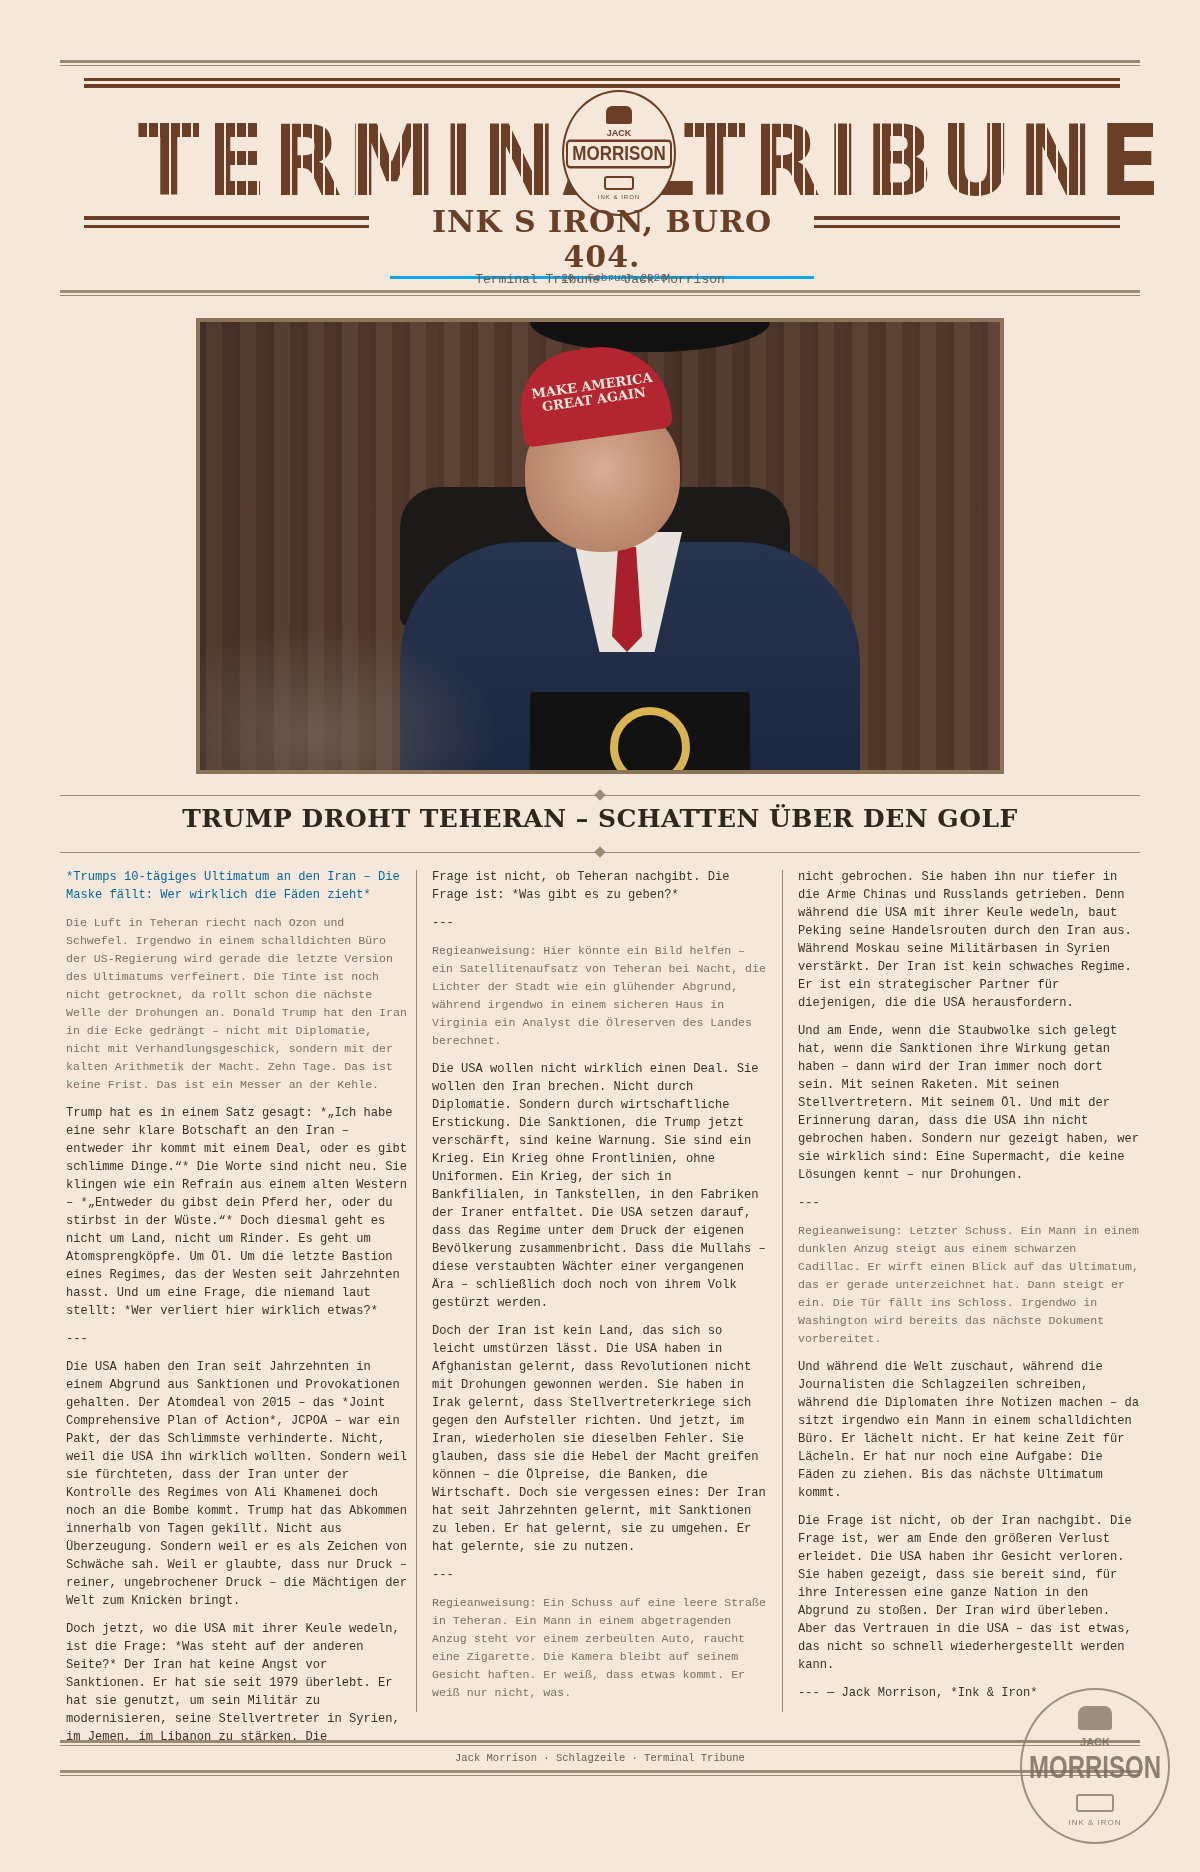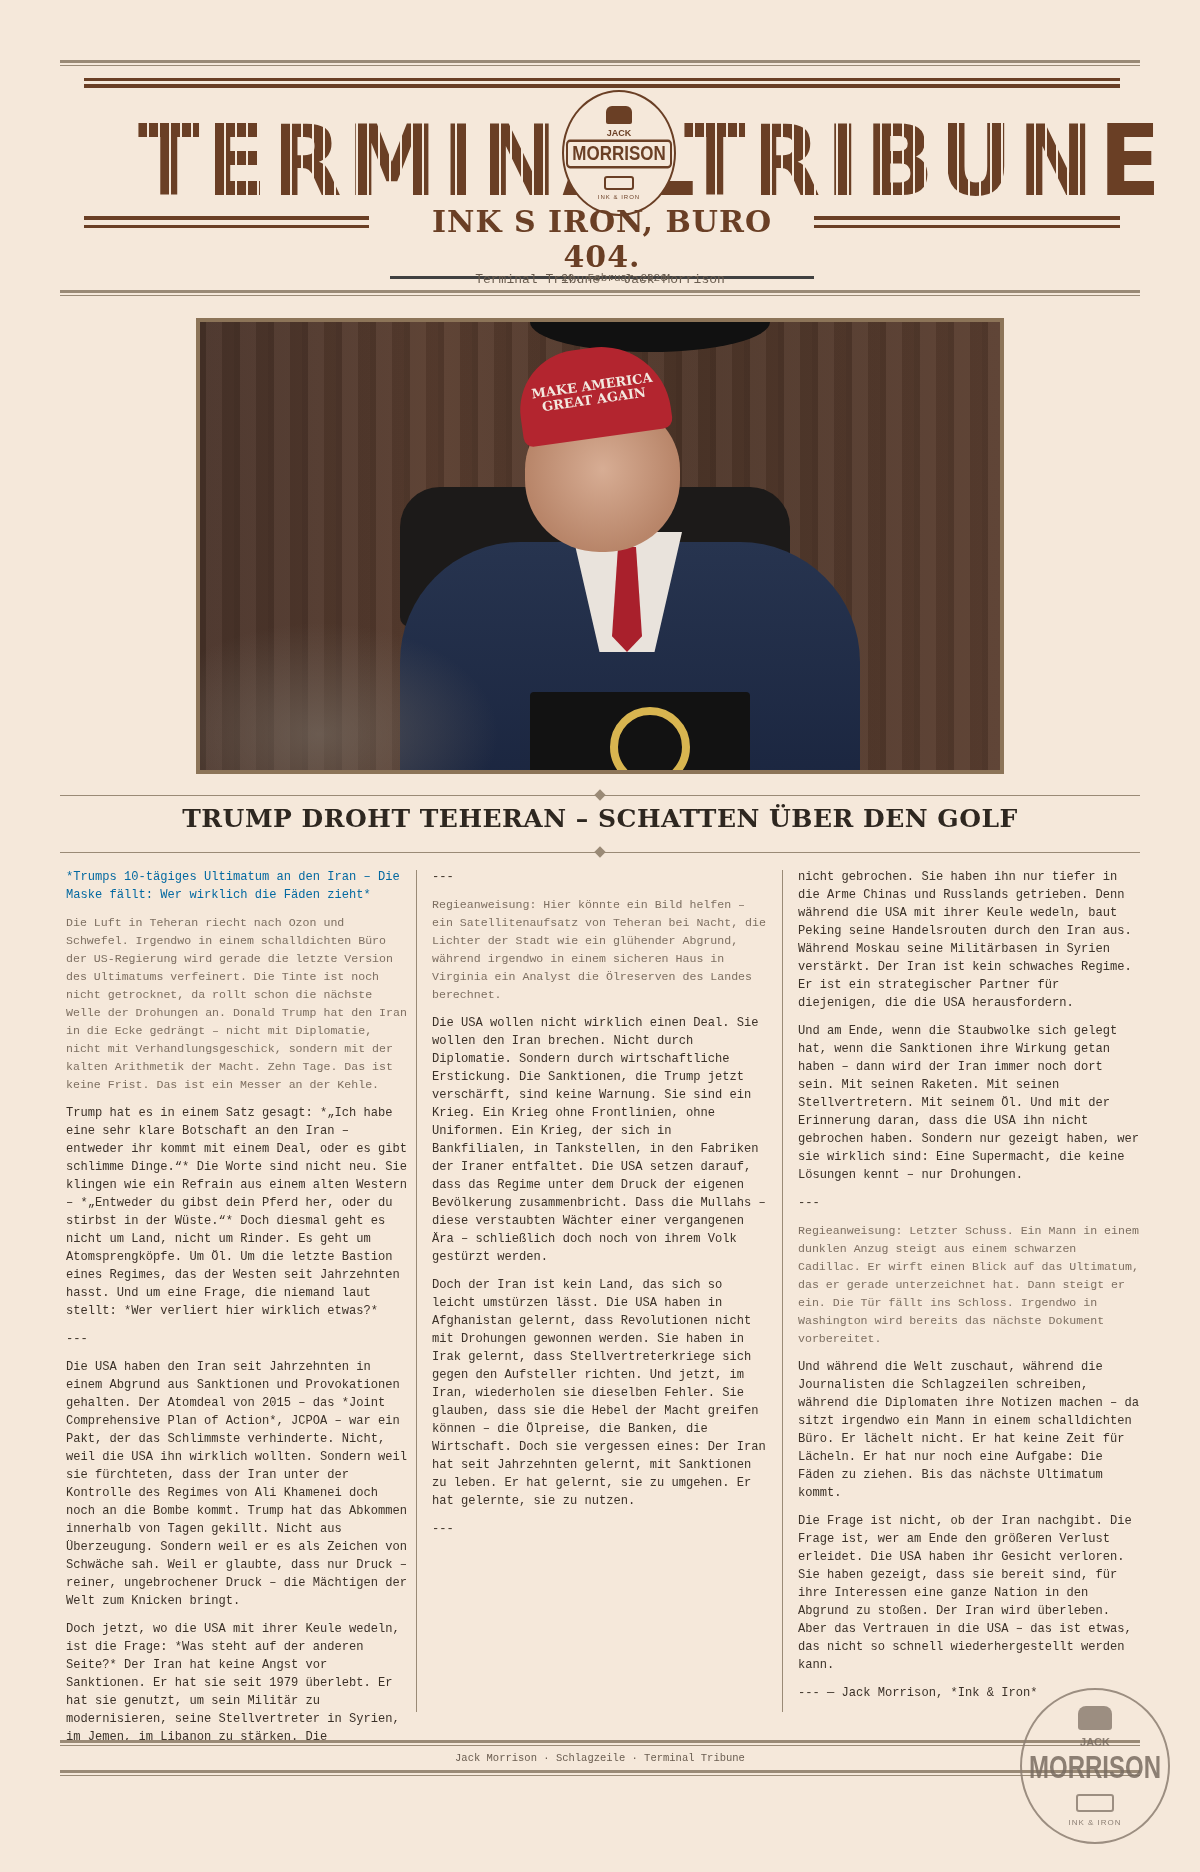--- a/index.html
+++ b/index.html
@@ -14,21 +14,21 @@
   .mast-title { position: absolute; top: 34px; font-family: "DejaVu Sans", sans-serif; font-weight: bold; font-size: 98px; letter-spacing: 6px; color: #6a3f25; line-height: 1; transform: scaleX(0.92); transform-origin: left; }
   .mast-title.right { transform-origin: left; }
   .stripe { position: absolute; top: 40px; height: 82px; background: repeating-linear-gradient(90deg, transparent 0 9px, #f5e8da 9px 11px); pointer-events: none; }
   .emblem { position: absolute; left: 478px; top: 12px; width: 114px; height: 126px; border: 2px solid #6a3f25; border-radius: 50%; background: #f5e8da; display: flex; flex-direction: column; align-items: center; justify-content: center; }
   .emblem .hat { width: 26px; height: 18px; background: #6a3f25; border-radius: 6px 6px 2px 2px; margin-bottom: 4px; }
   .emblem .jack { font-family: "Liberation Sans", sans-serif; font-size: 9px; font-weight: bold; color: #6a3f25; }
   .emblem .morr { font-family: "Liberation Sans", sans-serif; font-size: 17px; font-weight: bold; color: #6a3f25; border: 2px solid #6a3f25; padding: 0 4px; border-radius: 4px; transform: scaleY(1.2); margin: 4px 0; background: #f5e8da; }
   .emblem .typewriter { width: 30px; height: 14px; border: 2px solid #6a3f25; border-radius: 3px; margin-top: 6px; }
   .emblem .ink { font-family: "Liberation Sans", sans-serif; font-size: 6px; color: #6a3f25; margin-top: 4px; letter-spacing: 1px; }
   .sub-bar { position: absolute; top: 138px; height: 12px; border-top: 4px solid #6a3f25; border-bottom: 3px solid #6a3f25; }
-  .subtitle { position: absolute; left: 306px; top: 126px; width: 424px; text-align: center; font-family: "DejaVu Serif", serif; font-weight: bold; font-size: 30px; letter-spacing: 1px; color: #6a3f25; border-bottom: 3px solid #404040; padding-bottom: 2px; }
+  .subtitle { position: absolute; left: 306px; top: 126px; width: 424px; text-align: center; font-family: "DejaVu Serif", serif; font-weight: bold; font-size: 30px; letter-spacing: 1px; color: #6a3f25; border-bottom: 3px solid #0ea5e9; padding-bottom: 2px; }
 
   .byline { position: absolute; left: 0; width: 1200px; text-align: center; color: #6a5d50; }
   .byline.a { top: 272px; font-size: 13px; }
   .byline.b { top: 272px; font-size: 11px; padding-left: 28px; }
 
   
   .photo { position: absolute; left: 196px; top: 318px; width: 808px; height: 456px; border: 4px solid #8c7458; background: linear-gradient(90deg, #4a342a, #5a3e30 30%, #4e3629 60%, #5b3f31); overflow: hidden; }
   .photo .curtain { position: absolute; inset: 0; background: repeating-linear-gradient(90deg, rgba(0,0,0,0.12) 0 6px, rgba(255,255,255,0.03) 6px 22px, rgba(0,0,0,0.08) 22px 34px); }
   .photo .lamp { position: absolute; left: 330px; top: -30px; width: 240px; height: 60px; background: #111; border-radius: 50%; }
   .photo .chair { position: absolute; left: 200px; top: 165px; width: 390px; height: 140px; background: #1c1a19; border-radius: 40px 40px 10px 10px; }
@@ -121,25 +121,27 @@
 <div class="col col1">
     <p class="lead">*Trumps 10-tägiges Ultimatum an den Iran – Die Maske fällt: Wer wirklich die Fäden zieht*</p>
     <p class="dir">Die Luft in Teheran riecht nach Ozon und Schwefel. Irgendwo in einem schalldichten Büro der US-Regierung wird gerade die letzte Version des Ultimatums verfeinert. Die Tinte ist noch nicht getrocknet, da rollt schon die nächste Welle der Drohungen an. Donald Trump hat den Iran in die Ecke gedrängt – nicht mit Diplomatie, nicht mit Verhandlungsgeschick, sondern mit der kalten Arithmetik der Macht. Zehn Tage. Das ist keine Frist. Das ist ein Messer an der Kehle.</p>
     <p class="p">Trump hat es in einem Satz gesagt: *„Ich habe eine sehr klare Botschaft an den Iran – entweder ihr kommt mit einem Deal, oder es gibt schlimme Dinge.“* Die Worte sind nicht neu. Sie klingen wie ein Refrain aus einem alten Western – *„Entweder du gibst dein Pferd her, oder du stirbst in der Wüste.“* Doch diesmal geht es nicht um Land, nicht um Rinder. Es geht um Atomsprengköpfe. Um Öl. Um die letzte Bastion eines Regimes, das der Westen seit Jahrzehnten hasst. Und um eine Frage, die niemand laut stellt: *Wer verliert hier wirklich etwas?*</p>
     <p class="sep">---</p>
     <p class="p">Die USA haben den Iran seit Jahrzehnten in einem Abgrund aus Sanktionen und Provokationen gehalten. Der Atomdeal von 2015 – das *Joint Comprehensive Plan of Action*, JCPOA – war ein Pakt, der das Schlimmste verhinderte. Nicht, weil die USA ihn wirklich wollten. Sondern weil sie fürchteten, dass der Iran unter der Kontrolle des Regimes von Ali Khamenei doch noch an die Bombe kommt. Trump hat das Abkommen innerhalb von Tagen gekillt. Nicht aus Überzeugung. Sondern weil er es als Zeichen von Schwäche sah. Weil er glaubte, dass nur Druck – reiner, ungebrochener Druck – die Mächtigen der Welt zum Knicken bringt.</p>
     <p class="p">Doch jetzt, wo die USA mit ihrer Keule wedeln, ist die Frage: *Was steht auf der anderen Seite?* Der Iran hat keine Angst vor Sanktionen. Er hat sie seit 1979 überlebt. Er hat sie genutzt, um sein Militär zu modernisieren, seine Stellvertreter in Syrien, im Jemen, im Libanon zu stärken. Die</p>
   </div>
 <div class="vline" style="left:416px;"></div>
 <div class="col col2">
+    <p class="p">Frage ist nicht, ob Teheran nachgibt. Die Frage ist: *Was gibt es zu geben?*</p>
     <p class="sep">---</p>
     <p class="dir">Regieanweisung: Hier könnte ein Bild helfen – ein Satellitenaufsatz von Teheran bei Nacht, die Lichter der Stadt wie ein glühender Abgrund, während irgendwo in einem sicheren Haus in Virginia ein Analyst die Ölreserven des Landes berechnet.</p>
     <p class="p">Die USA wollen nicht wirklich einen Deal. Sie wollen den Iran brechen. Nicht durch Diplomatie. Sondern durch wirtschaftliche Erstickung. Die Sanktionen, die Trump jetzt verschärft, sind keine Warnung. Sie sind ein Krieg. Ein Krieg ohne Frontlinien, ohne Uniformen. Ein Krieg, der sich in Bankfilialen, in Tankstellen, in den Fabriken der Iraner entfaltet. Die USA setzen darauf, dass das Regime unter dem Druck der eigenen Bevölkerung zusammenbricht. Dass die Mullahs – diese verstaubten Wächter einer vergangenen Ära – schließlich doch noch von ihrem Volk gestürzt werden.</p>
     <p class="p">Doch der Iran ist kein Land, das sich so leicht umstürzen lässt. Die USA haben in Afghanistan gelernt, dass Revolutionen nicht mit Drohungen gewonnen werden. Sie haben in Irak gelernt, dass Stellvertreterkriege sich gegen den Aufsteller richten. Und jetzt, im Iran, wiederholen sie dieselben Fehler. Sie glauben, dass sie die Hebel der Macht greifen können – die Ölpreise, die Banken, die Wirtschaft. Doch sie vergessen eines: Der Iran hat seit Jahrzehnten gelernt, mit Sanktionen zu leben. Er hat gelernt, sie zu umgehen. Er hat gelernte, sie zu nutzen.</p>
     <p class="sep">---</p>
+    <p class="dir">Regieanweisung: Ein Schuss auf eine leere Straße in Teheran. Ein Mann in einem abgetragenden Anzug steht vor einem zerbeulten Auto, raucht eine Zigarette. Die Kamera bleibt auf seinem Gesicht haften. Er weiß, dass etwas kommt. Er weiß nur nicht, was.</p>
   </div>
 <div class="vline" style="left:782px;"></div>
 <div class="col col3">
     <p class="p">nicht gebrochen. Sie haben ihn nur tiefer in die Arme Chinas und Russlands getrieben. Denn während die USA mit ihrer Keule wedeln, baut Peking seine Handelsrouten durch den Iran aus. Während Moskau seine Militärbasen in Syrien verstärkt. Der Iran ist kein schwaches Regime. Er ist ein strategischer Partner für diejenigen, die die USA herausfordern.</p>
     <p class="p">Und am Ende, wenn die Staubwolke sich gelegt hat, wenn die Sanktionen ihre Wirkung getan haben – dann wird der Iran immer noch dort sein. Mit seinen Raketen. Mit seinen Stellvertretern. Mit seinem Öl. Und mit der Erinnerung daran, dass die USA ihn nicht gebrochen haben. Sondern nur gezeigt haben, wer sie wirklich sind: Eine Supermacht, die keine Lösungen kennt – nur Drohungen.</p>
     <p class="sep">---</p>
     <p class="dir">Regieanweisung: Letzter Schuss. Ein Mann in einem dunklen Anzug steigt aus einem schwarzen Cadillac. Er wirft einen Blick auf das Ultimatum, das er gerade unterzeichnet hat. Dann steigt er ein. Die Tür fällt ins Schloss. Irgendwo in Washington wird bereits das nächste Dokument vorbereitet.</p>
     <p class="p">Und während die Welt zuschaut, während die Journalisten die Schlagzeilen schreiben, während die Diplomaten ihre Notizen machen – da sitzt irgendwo ein Mann in einem schalldichten Büro. Er lächelt nicht. Er hat keine Zeit für Lächeln. Er hat nur noch eine Aufgabe: Die Fäden zu ziehen. Bis das nächste Ultimatum kommt.</p>
     <p class="p">Die Frage ist nicht, ob der Iran nachgibt. Die Frage ist, wer am Ende den größeren Verlust erleidet. Die USA haben ihr Gesicht verloren. Sie haben gezeigt, dass sie bereit sind, für ihre Interessen eine ganze Nation in den Abgrund zu stoßen. Der Iran wird überleben. Aber das Vertrauen in die USA – das ist etwas, das nicht so schnell wiederhergestellt werden kann.</p>
     <p class="p">--- — Jack Morrison, *Ink &amp; Iron*</p>

